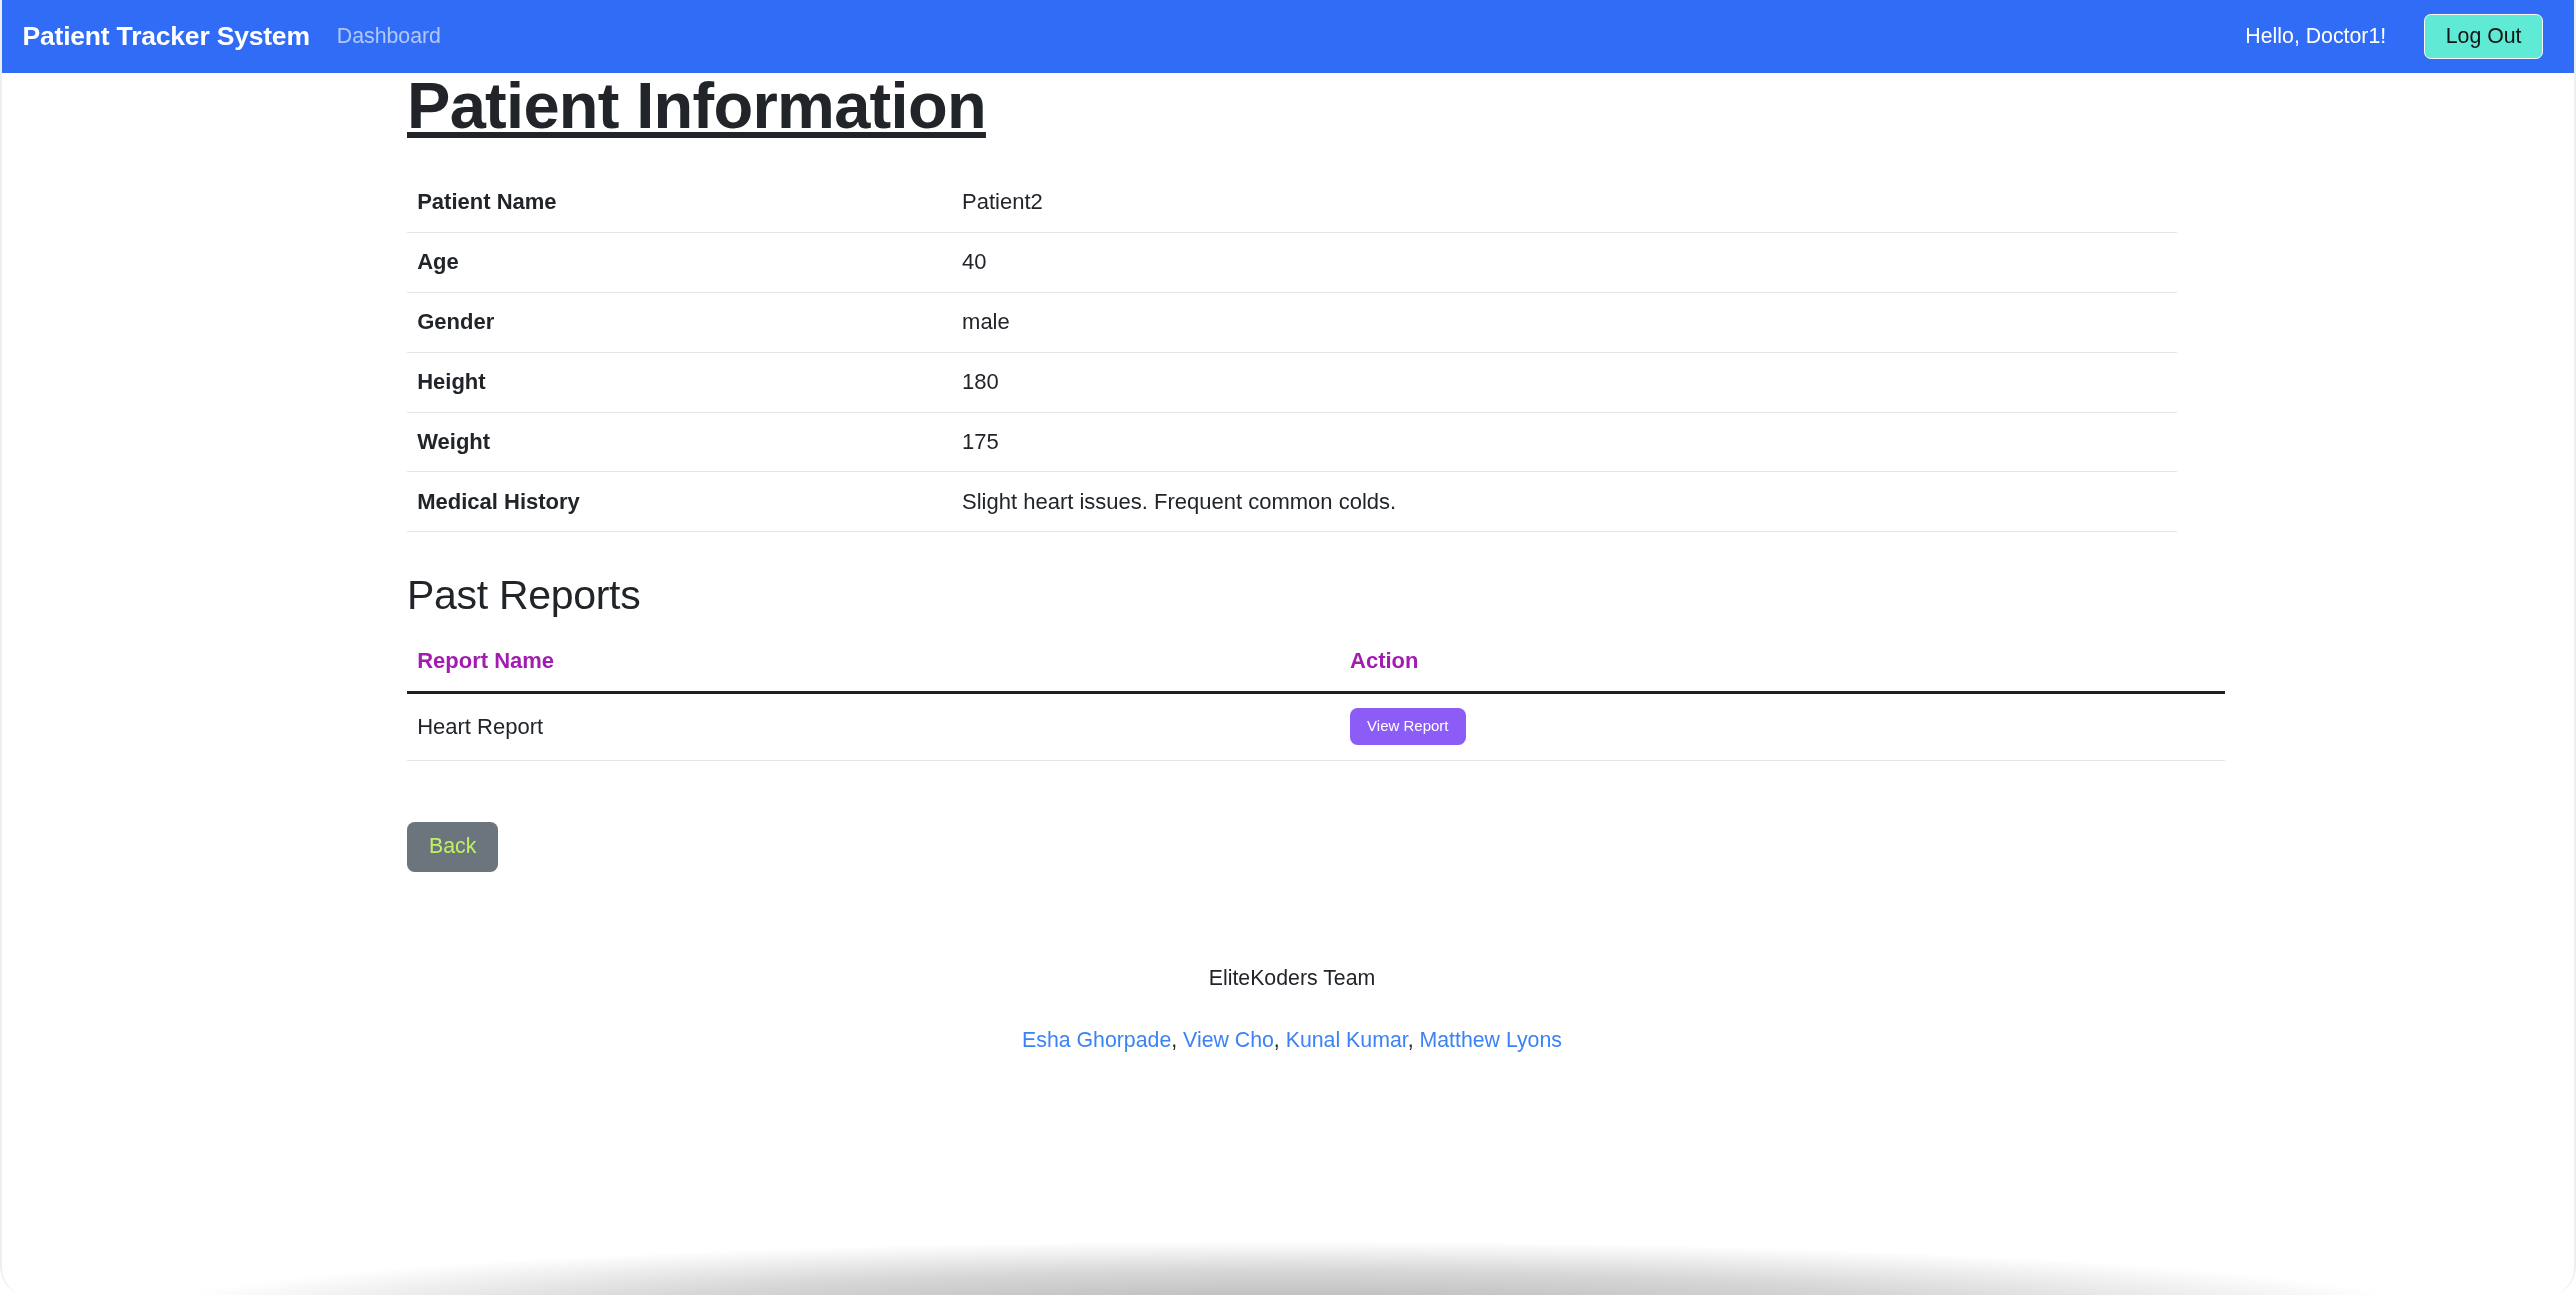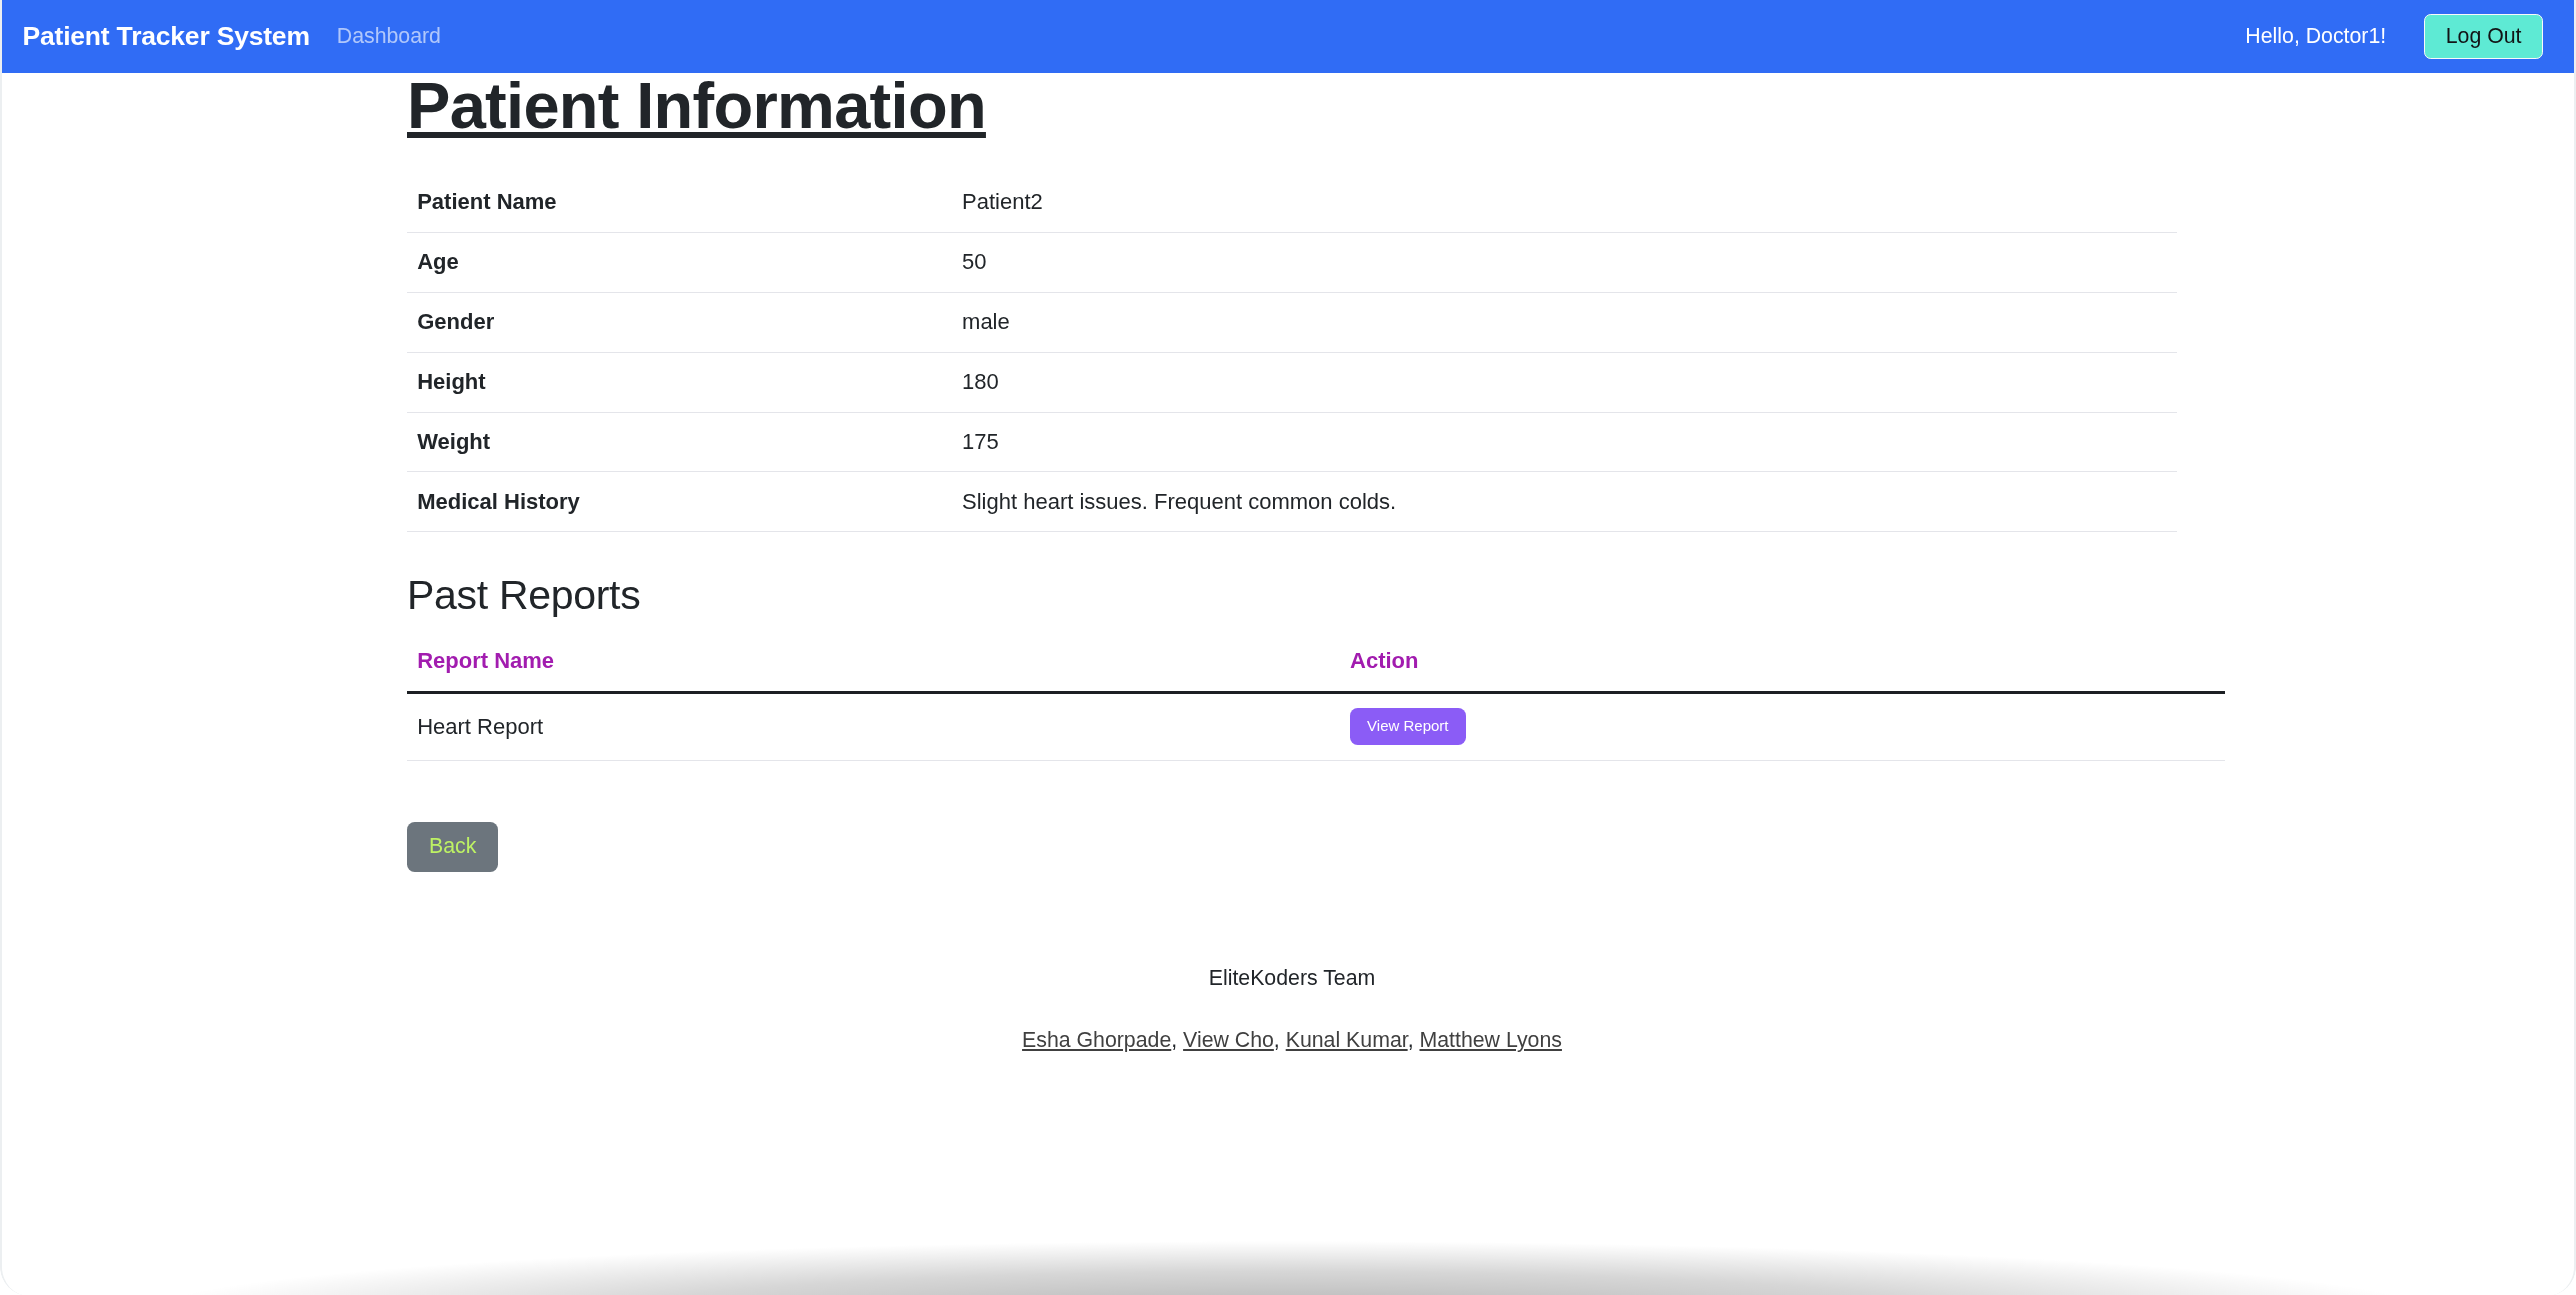--- a/index.html
+++ b/index.html
@@ -214,22 +214,21 @@
     color: #212529;
     line-height: 1.4;
   }
   .footer-credits {
     font-size: 21.3px;
     color: #212529;
     margin-top: 32px;
     line-height: 1.4;
   }
   .footer-credits a {
-    color: #404040;
-    text-decoration: underline;
+    color: #3b82f6;
     cursor: pointer;
     margin-top: 11px;
   }
   .footer-sep {
     color: #212529;
   }
 </style>
 </head>
 <body>
 
@@ -251,21 +250,21 @@
         <h1 class="page-title">Patient Information</h1>
 
         <table class="info-table">
           <tbody>
             <tr>
               <th>Patient Name</th>
               <td>Patient2</td>
             </tr>
             <tr>
               <th>Age</th>
-              <td>50</td>
+              <td>40</td>
             </tr>
             <tr>
               <th>Gender</th>
               <td>male</td>
             </tr>
             <tr>
               <th>Height</th>
               <td>180</td>
             </tr>
             <tr>

